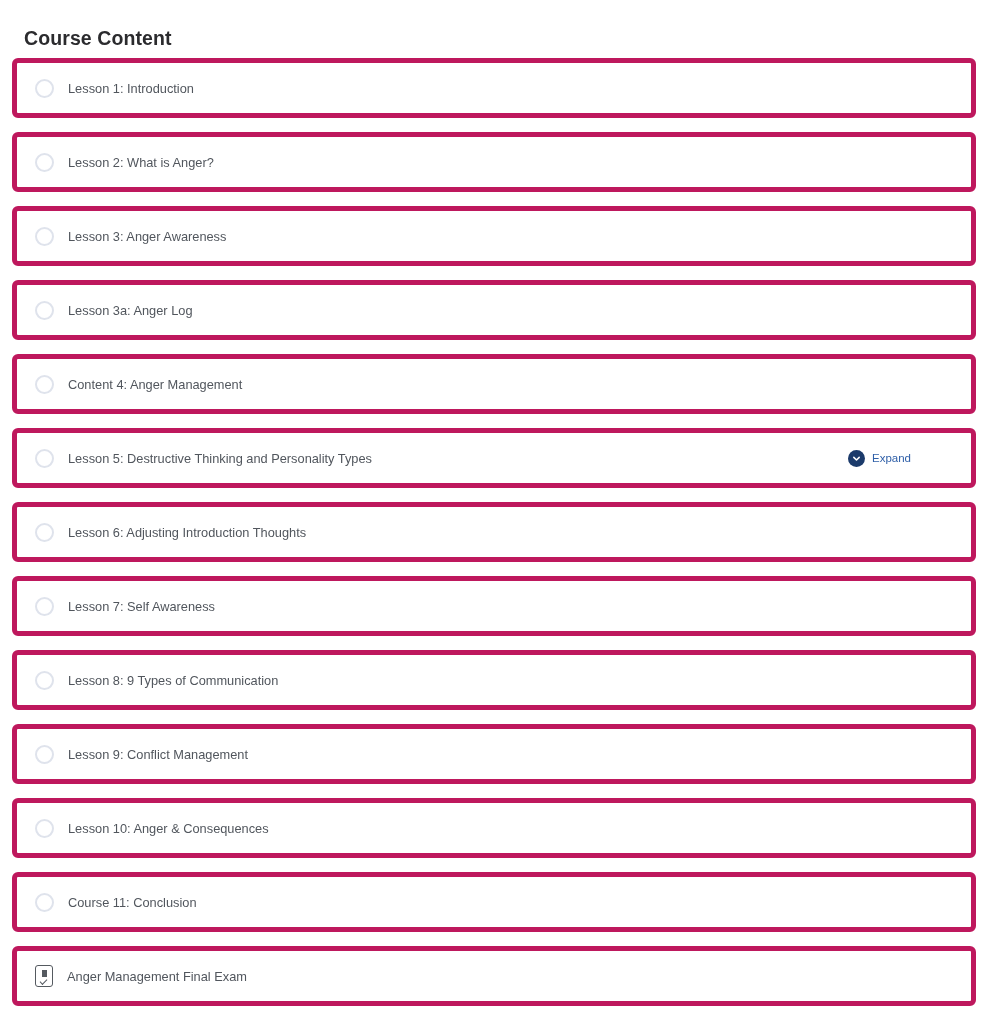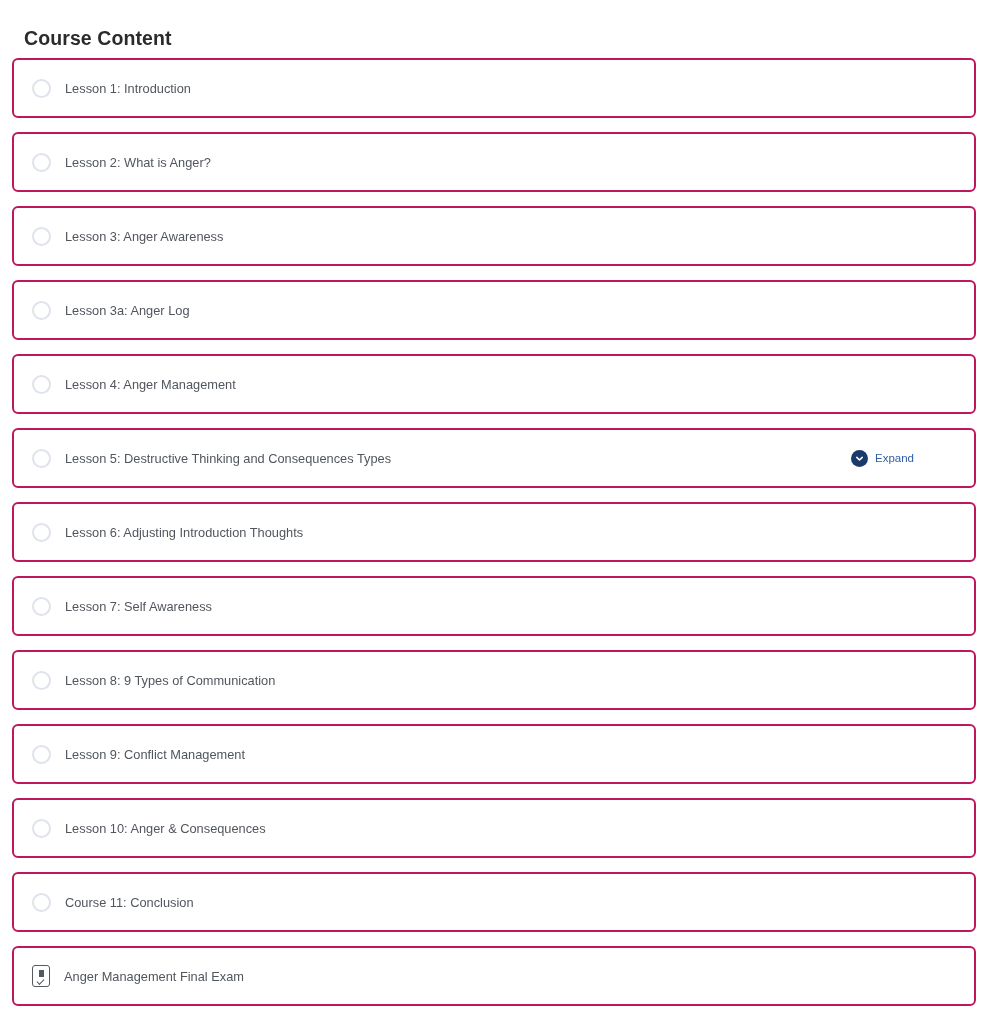--- a/index.html
+++ b/index.html
@@ -44,21 +44,21 @@
     top: 58px;
     left: 12px;
     width: 964px;
   }
 
   .lesson-card {
     position: relative;
     height: 60px;
     margin-bottom: 14px;
     background: #ffffff;
-    border: 2px solid #be185d;
+    border: 5px solid #be185d;
     border-radius: 6px;
     display: flex;
     align-items: center;
     padding: 0 14px 0 18px;
   }
 
   
   .status-circle {
     flex: 0 0 auto;
     width: 19px;
@@ -175,27 +175,27 @@
       </li>
       <li class="lesson-card">
         <span class="status-circle"></span>
         <div class="lesson-text">
           <span class="lesson-title">Lesson 3a: Anger Log</span>
         </div>
       </li>
       <li class="lesson-card">
         <span class="status-circle"></span>
         <div class="lesson-text">
-          <span class="lesson-title">Lesson 4: Anger Management</span>
-        </div>
-      </li>
-      <li class="lesson-card">
-        <span class="status-circle"></span>
-        <div class="lesson-text">
-          <span class="lesson-title">Lesson 5: Destructive Thinking and Consequences Types</span>
+          <span class="lesson-title">Content 4: Anger Management</span>
+        </div>
+      </li>
+      <li class="lesson-card">
+        <span class="status-circle"></span>
+        <div class="lesson-text">
+          <span class="lesson-title">Lesson 5: Destructive Thinking and Personality Types</span>
         </div>
         <div class="expand-control">
           <span class="expand-circle">
             <svg width="9" height="9" viewBox="0 0 10 10" aria-hidden="true">
               <path d="M2 3.7 L5 6.6 L8 3.7" fill="none" stroke="#ffffff" stroke-width="1.7" stroke-linecap="round" stroke-linejoin="round"></path>
             </svg>
           </span>
           <span class="expand-label">Expand</span>
         </div>
       </li>

